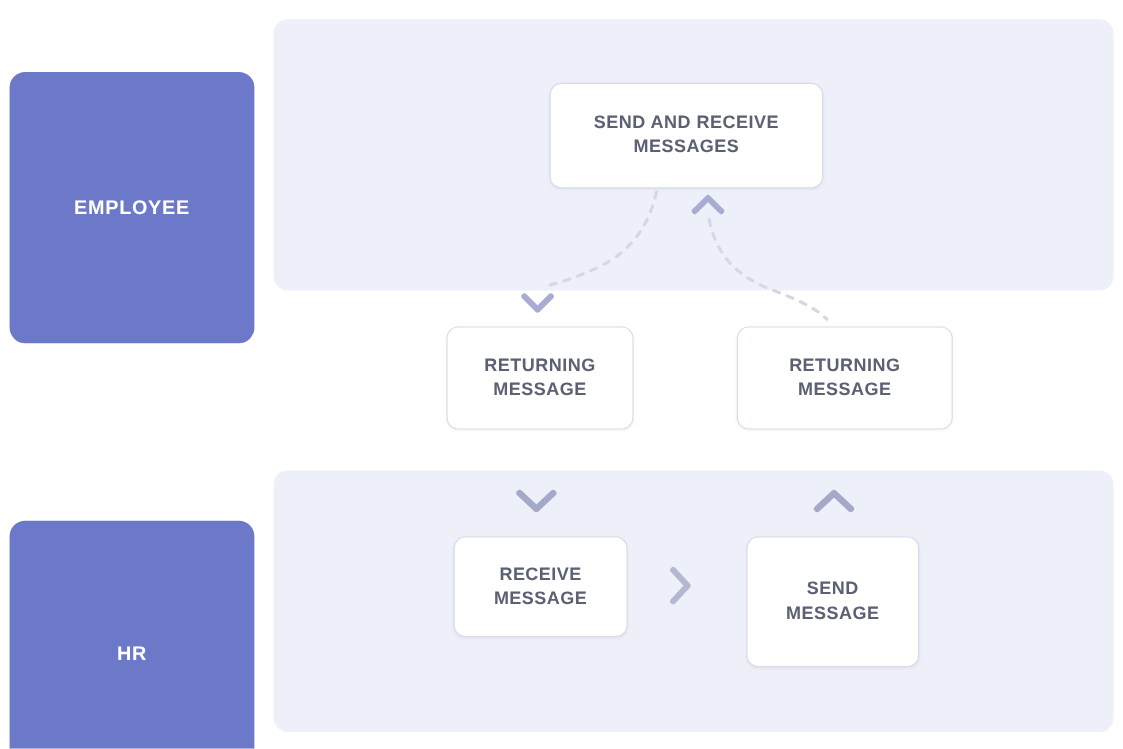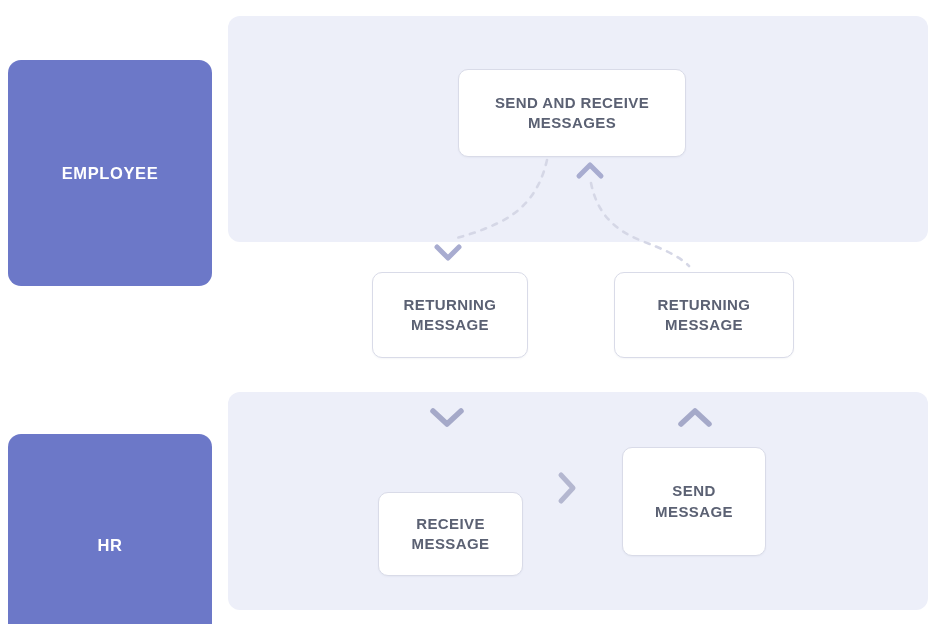--- a/index.html
+++ b/index.html
@@ -60,21 +60,21 @@
     font-size: 15px;
     letter-spacing: 0.4px;
     line-height: 1.35;
     box-shadow: 0 1px 2px rgba(90, 98, 140, 0.06);
     padding: 6px 14px;
     box-sizing: border-box;
   }
   .node.send-receive { left: 458px; top: 69px;  width: 228px; height: 88px; }
   .node.iniciating   { left: 372px; top: 272px; width: 156px; height: 86px; }
   .node.returning    { left: 614px; top: 272px; width: 180px; height: 86px; }
-  .node.receive      { left: 378px; top: 447px; width: 145px; height: 84px; margin-top: 45px; }
+  .node.receive      { left: 378px; top: 447px; width: 145px; height: 84px; }
   .node.send         { left: 622px; top: 447px; width: 144px; height: 109px; }
 
   .connector-layer {
     position: absolute;
     left: 0; top: 0;
     width: 936px;
     height: 624px;
     pointer-events: none;
   }
 </style>

